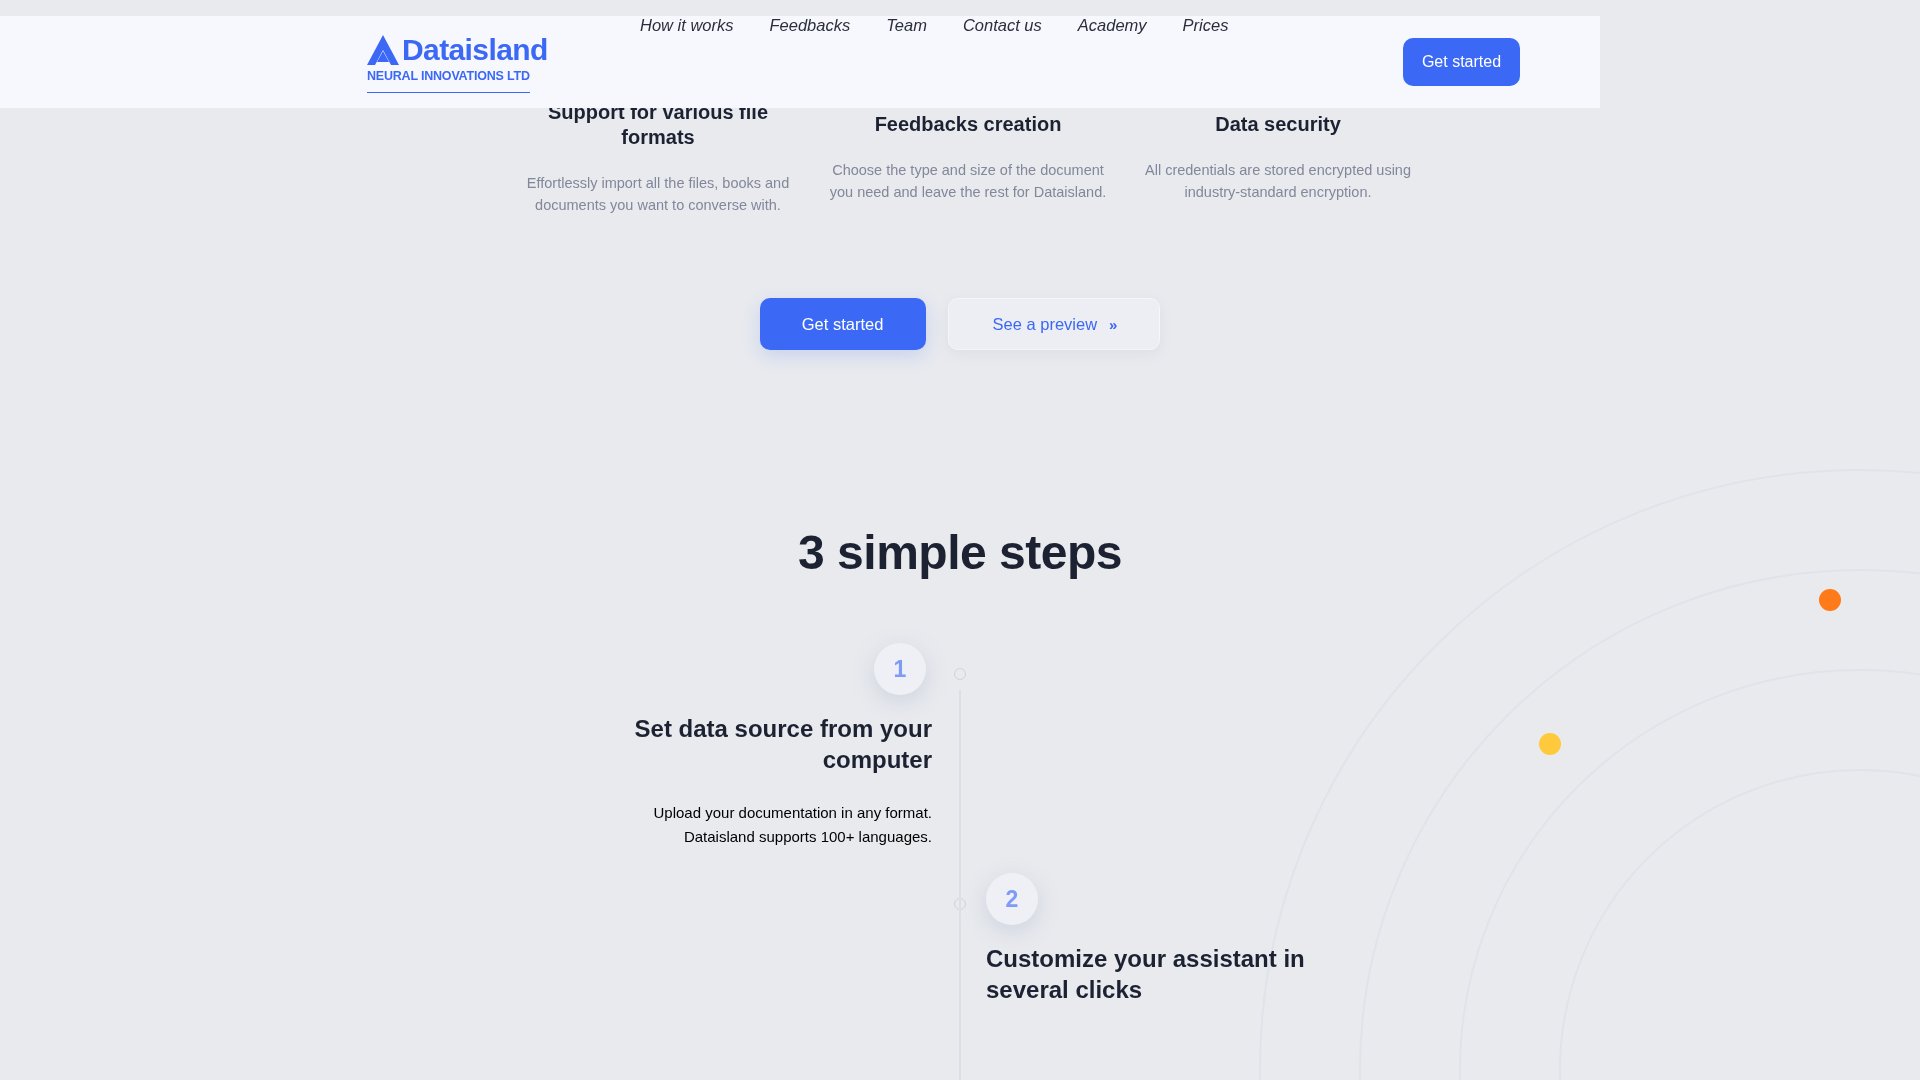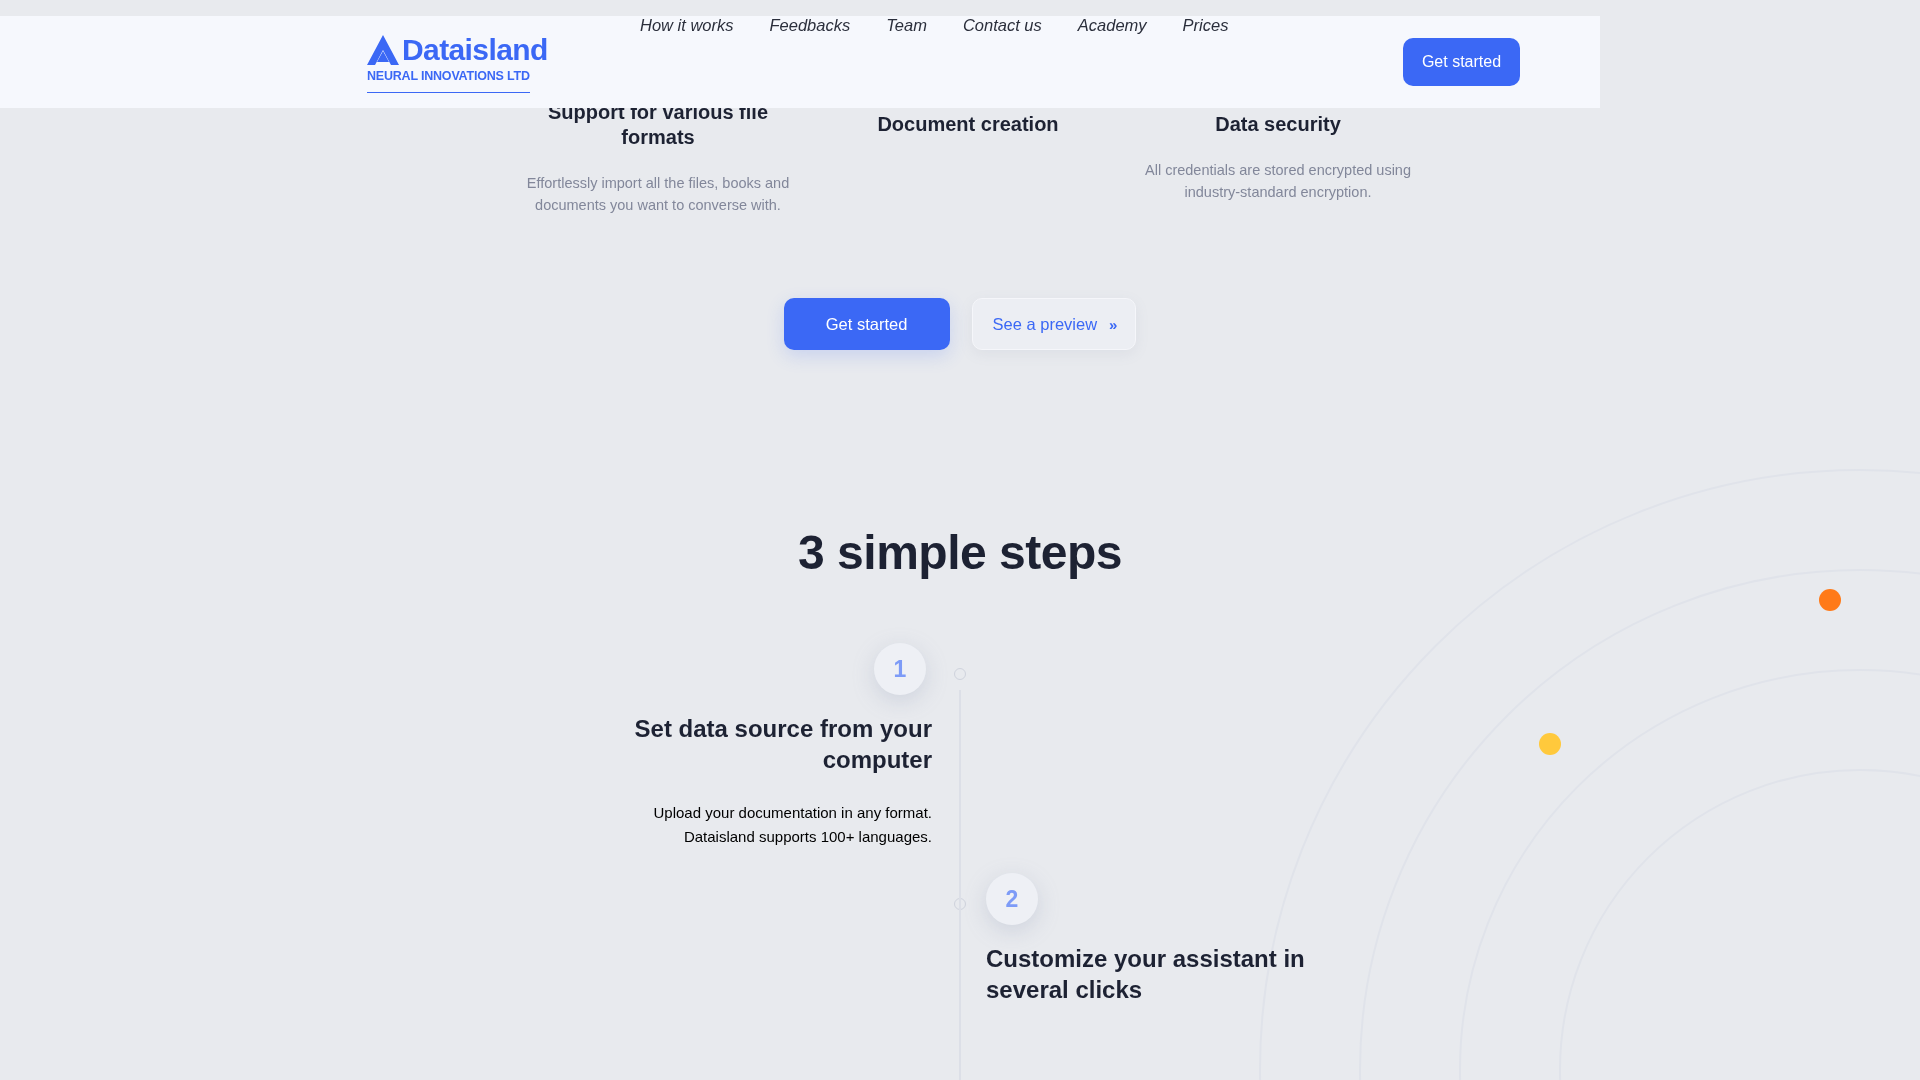--- a/index.html
+++ b/index.html
@@ -104,21 +104,21 @@
     z-index:5;
   }
   .btn-primary {
     width:166px; height:52px;
     background:#3b68f5; color:#fff; border:none; border-radius:10px;
     font-size:16.5px; font-family:"Liberation Sans", sans-serif;
     cursor:pointer;
     box-shadow:0 6px 18px rgba(59,104,245,0.18);
   }
   .btn-ghost {
-    height:52px; padding:0 20px;
+    height:52px; padding:0 44px;
     background:#eceef3; color:#3b68f5;
     border:1.5px solid #f5f6fa; border-radius:10px;
     font-size:16.5px; font-family:"Liberation Sans", sans-serif;
     cursor:pointer;
     display:flex; align-items:center; gap:12px;
     box-shadow:0 4px 14px rgba(120,130,160,0.10);
   }
   .chev { font-size:15px; letter-spacing:-2px; font-weight:bold; }
 
   
@@ -203,21 +203,22 @@
 
   <button class="cta-header">Get started</button>
 </div>
 
 <section class="features">
   <div class="feature f1">
     <h3>Support for various file formats</h3>
     <p>Effortlessly import all the files, books and documents you want to converse with.</p>
   </div>
   <div class="feature f2">
-    <h3>Document creation</h3>
+    <h3>Feedbacks creation</h3>
+    <p>Choose the type and size of the document you need and leave the rest for Dataisland.</p>
   </div>
   <div class="feature f3">
     <h3>Data security</h3>
     <p>All credentials are stored encrypted using industry-standard encryption.</p>
   </div>
 </section>
 
 <div class="cta-row">
   <button class="btn-primary">Get started</button>
   <button class="btn-ghost">

